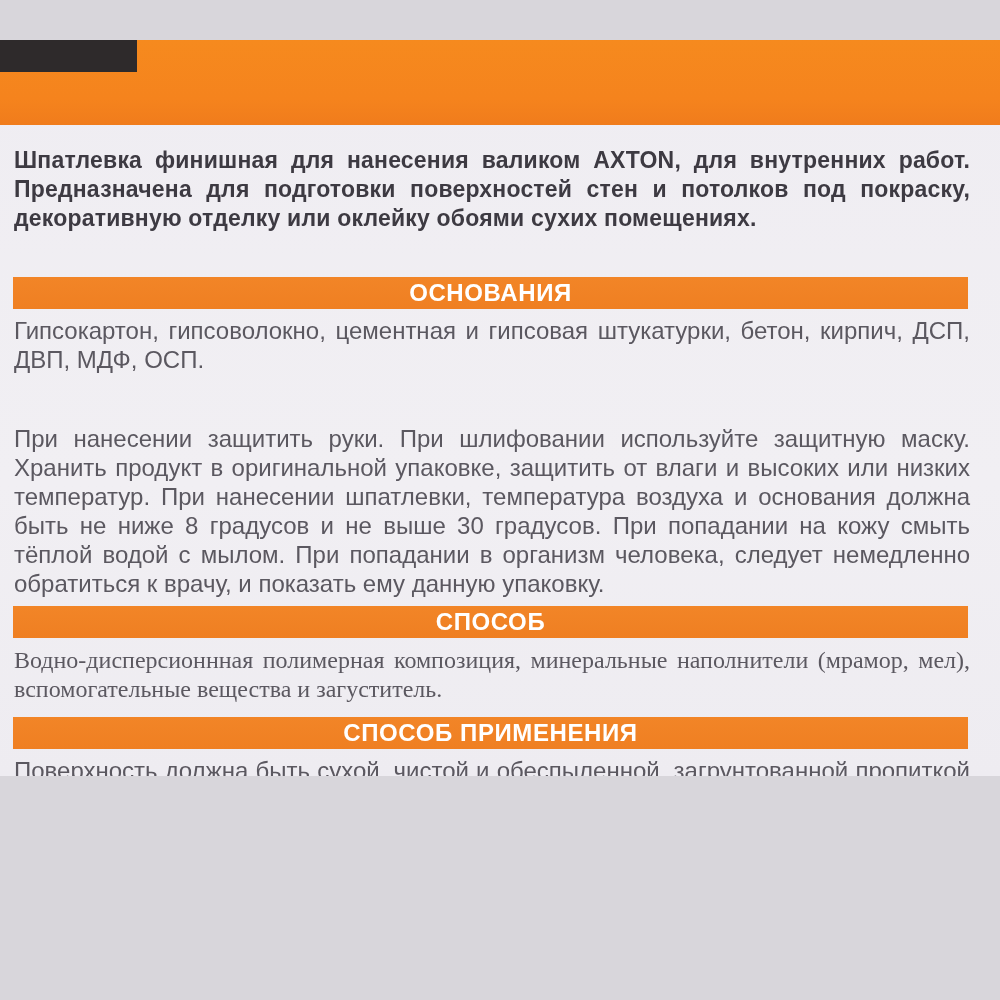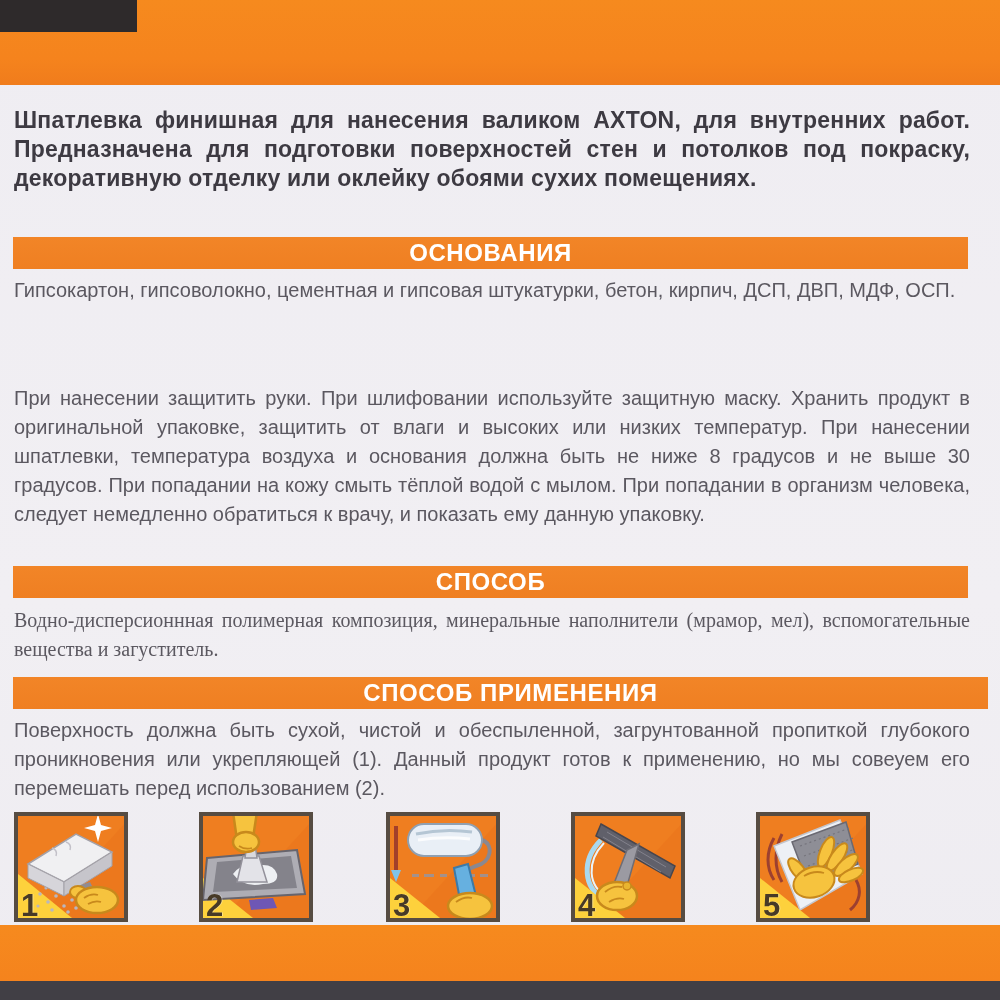--- a/index.html
+++ b/index.html
@@ -2,23 +2,24 @@
 <html><head>
 <meta charset="utf-8">
 <style>
   html, body { margin: 0; padding: 0; }
   body {
     width: 1000px; height: 1000px;
     font-family: "Liberation Sans", sans-serif;
     background: #d8d6db;
   }
   .page {
-    position: relative; width: 1000px; height: 1000px;
+    position: relative; width: 1000px; height: 736px;
     background: linear-gradient(180deg, #efedf2 0%, #f1eff3 60%, #eeecf1 100%);
     overflow: hidden;
+    margin-top: 40px;
   }
   .band-top {
     position: absolute; left: 0; top: 0; width: 1000px; height: 85px;
     background: linear-gradient(180deg, #f68a1e 0%, #f5831d 70%, #f07c1c 100%);
   }
   .dark-corner {
     position: absolute; left: 0; top: 0; width: 137px; height: 32px;
     background: #2e2a2b;
   }
   .band-bottom {
@@ -38,24 +39,24 @@
     position: absolute; left: 13px; width: 955px; height: 32px;
     background: linear-gradient(180deg, #f28527 0%, #ef7f22 100%);
     display: flex; align-items: center; justify-content: center;
   }
   .section-bar span {
     color: #ffffff; font-weight: bold; font-size: 24px; letter-spacing: 0.6px; text-align: center;
   }
   .bar-1 { top: 237px; }
   .bar-2 { top: 345px; }
   .bar-3 { top: 566px; }
-  .bar-4 { top: 677px; padding-left: 20px; }
+  .bar-4 { top: 677px; }
   .body-text {
     position: absolute; left: 14px; width: 956px; margin: 0;
-    font-size: 20px; line-height: 29px; color: #5b5860; text-align: justify;
+    font-size: 24px; line-height: 29px; color: #5b5860; text-align: justify;
   }
   .body-1 { top: 276px; }
   .body-2 { top: 384px; }
   .body-3 { top: 606px; font-family: Liberation Serif, serif; }
   .body-4 { top: 716px; }
   .tile {
     position: absolute; top: 812px; width: 114px; height: 110px;
   }
   .tile svg { display: block; }
   .tile-1 { left: 14px; }

